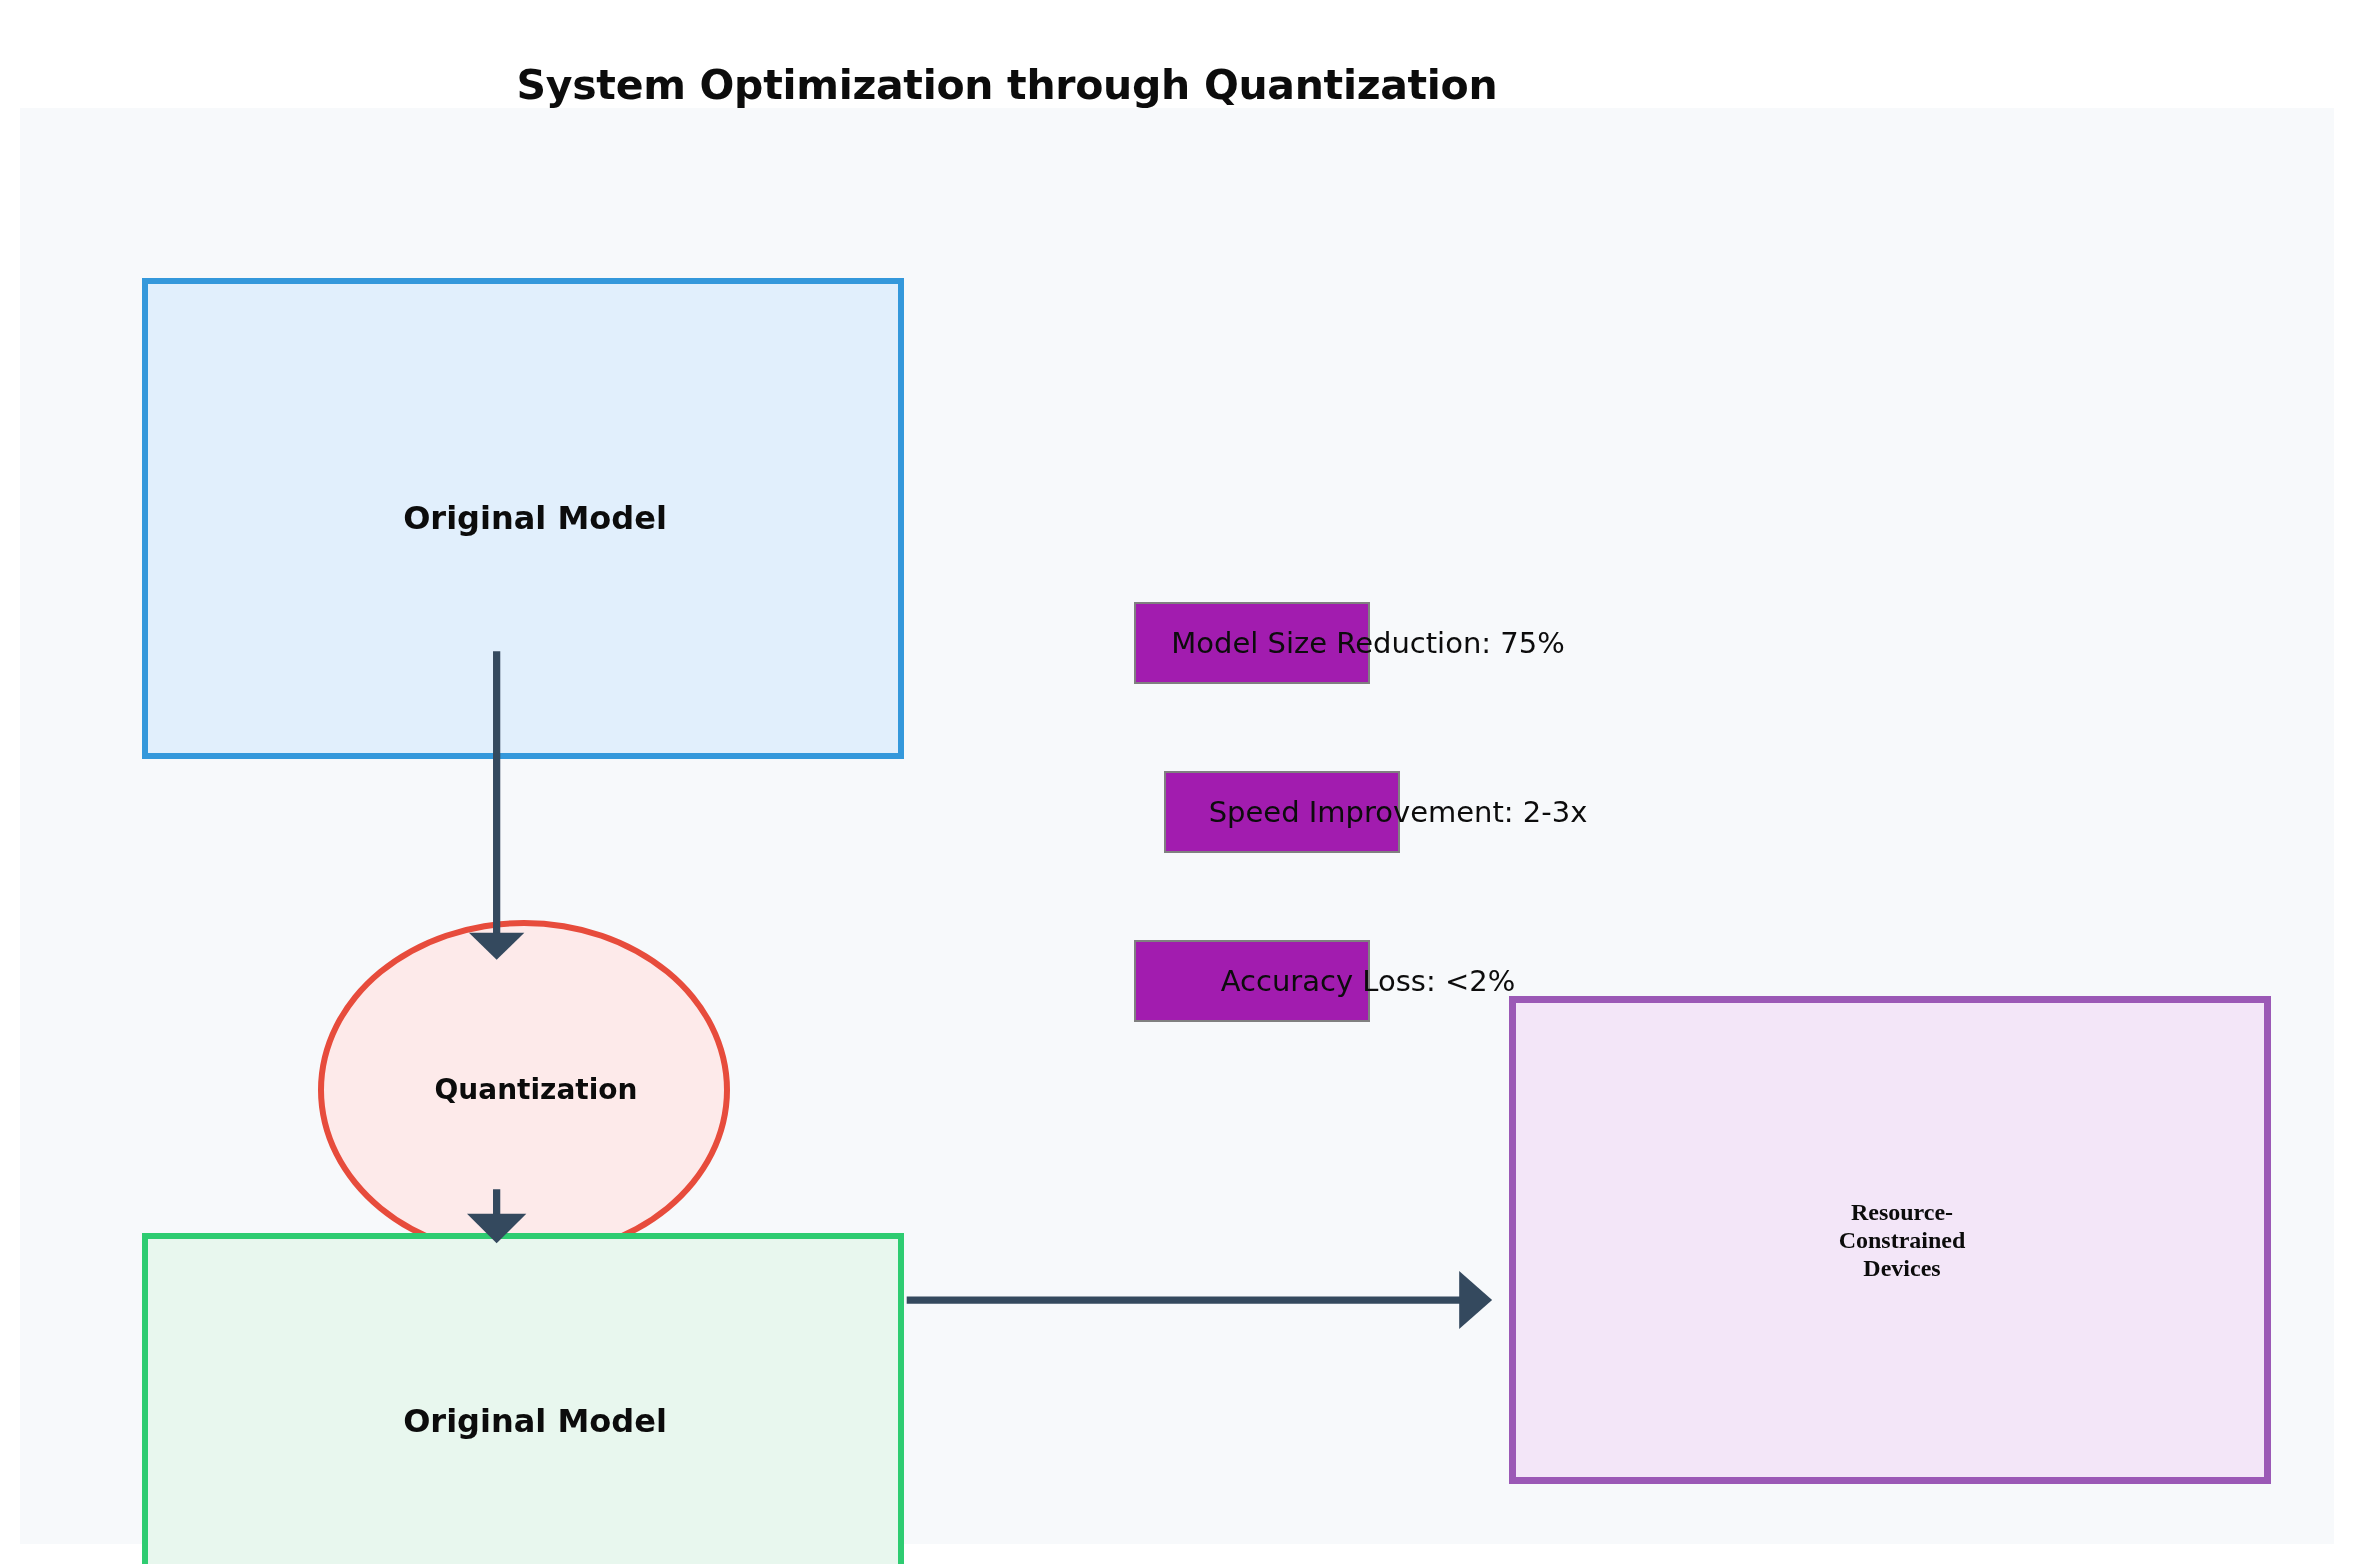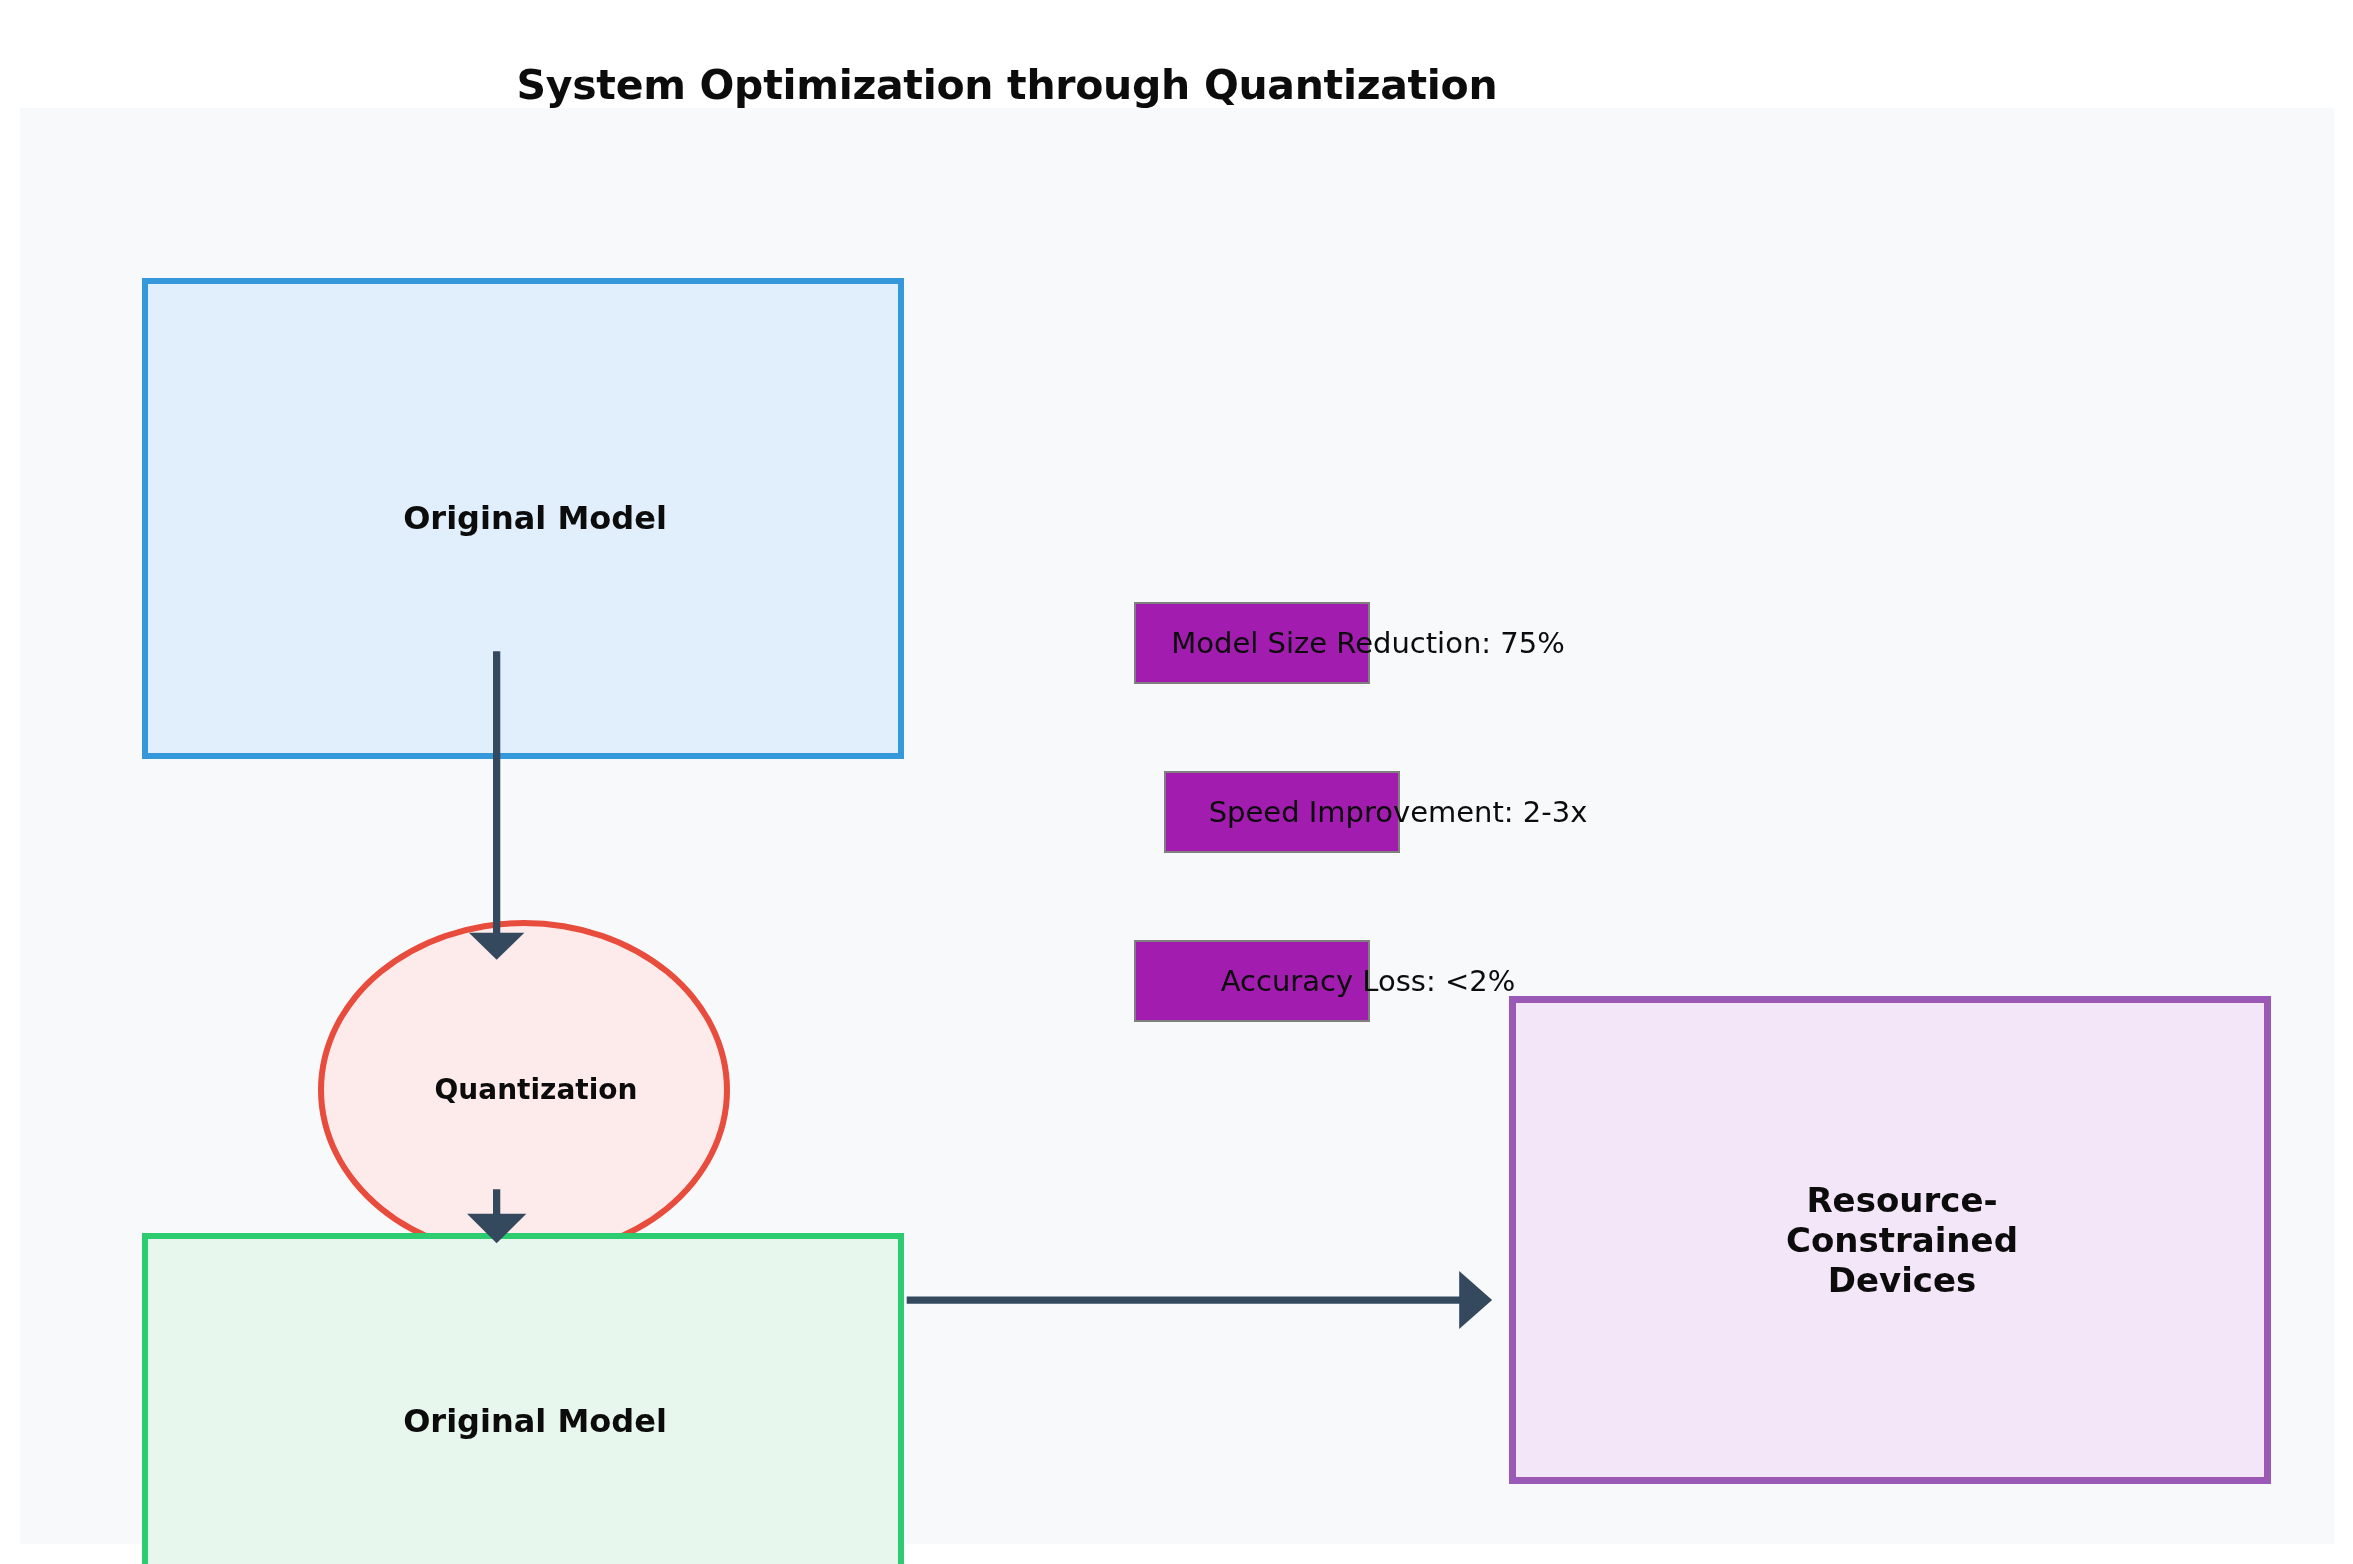--- a/index.html
+++ b/index.html
@@ -93,21 +93,21 @@
   
   #node-resource-devices {
     left: 1489px;
     top: 888px;
     width: 762px;
     height: 488px;
     background: #f3e6f8;
     border: 7.3px solid #9b59b6;
     z-index: 3;
   }
-  #node-resource-devices .node-label { font-size: 34px; }
+  #node-resource-devices .node-label { font-size: 24px; font-family: Liberation Serif, serif; }
 
   
   .arrow-layer {
     position: absolute;
     left: 0;
     top: 0;
     width: 2314px;
     height: 1436px;
     z-index: 6;
     pointer-events: none;

